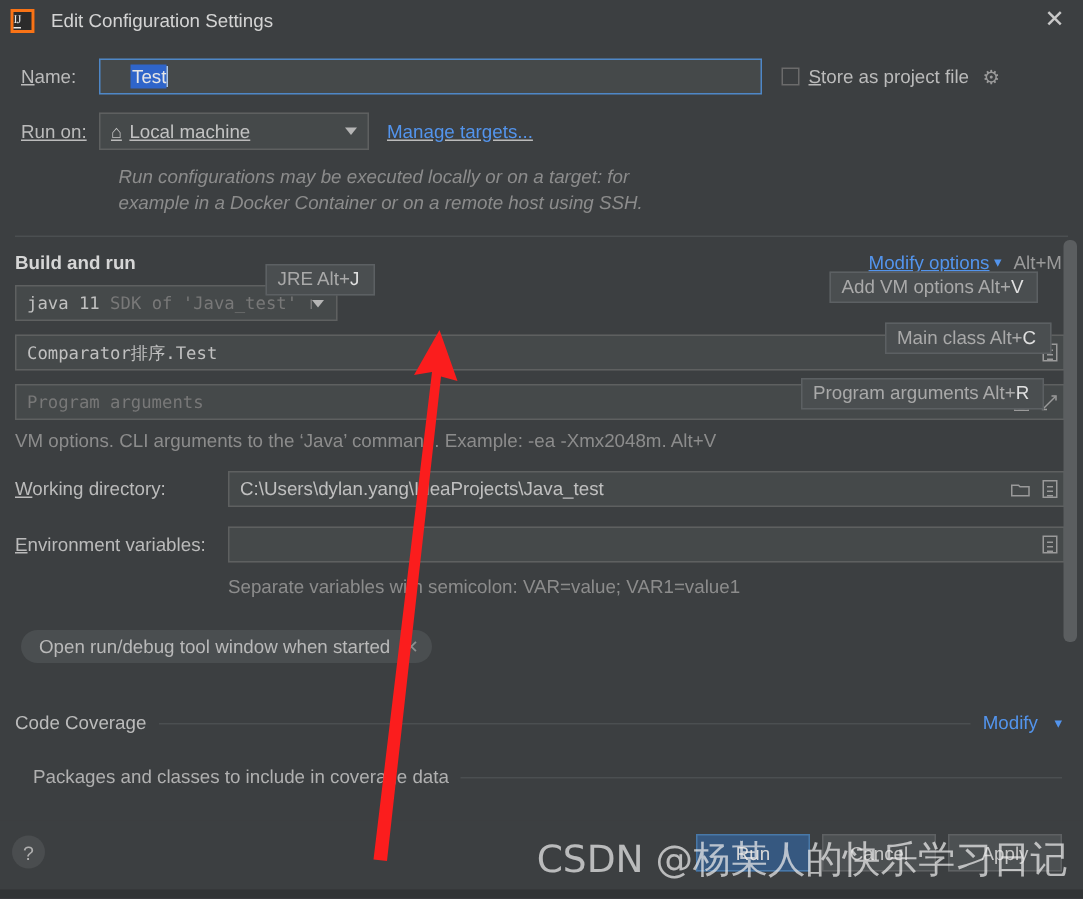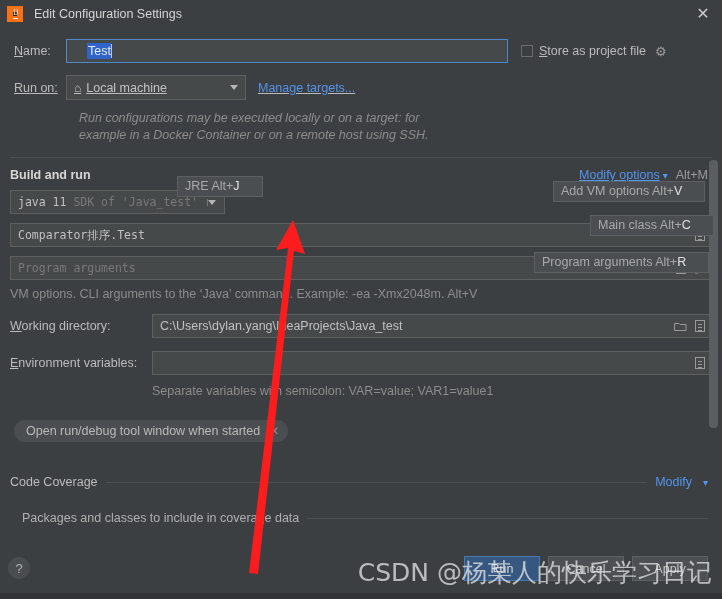--- a/index.html
+++ b/index.html
@@ -23,21 +23,21 @@
     height: 28px;
     background: #3c3f41;
     display: flex;
     align-items: center;
     padding: 0 8px 0 7px;
     position: relative;
   }
   .ij-logo {
     width: 16px; height: 16px;
     background: #2b2b2b;
-    border: 6px solid #f97316;
+    border: 2px solid #f97316;
     display: flex; align-items: center; justify-content: flex-start;
     box-sizing: border-box;
     flex: 0 0 auto;
   }
   .ij-logo span {
     font-family: "Liberation Serif", serif;
     font-size: 8px;
     color: #e8e8e8;
     line-height: 1;
     letter-spacing: -0.5px;
@@ -279,21 +279,21 @@
     padding: 7px 0 0 10px;
   }
 
   
   .kbhint {
     position: absolute;
     background: #4a4e50;
     border: 1px solid #5c6063;
     color: #a9a9a9;
     font-size: 12.5px;
-    padding: 2px 22px 3px 7px;
+    padding: 2px 9px 3px 7px;
     white-space: nowrap;
     z-index: 40;
     box-sizing: border-box;
   }
   .kbhint b { color: #e0e0e0; font-weight: normal; }
 
   
   .lrow {
     display: flex;
     align-items: center;

